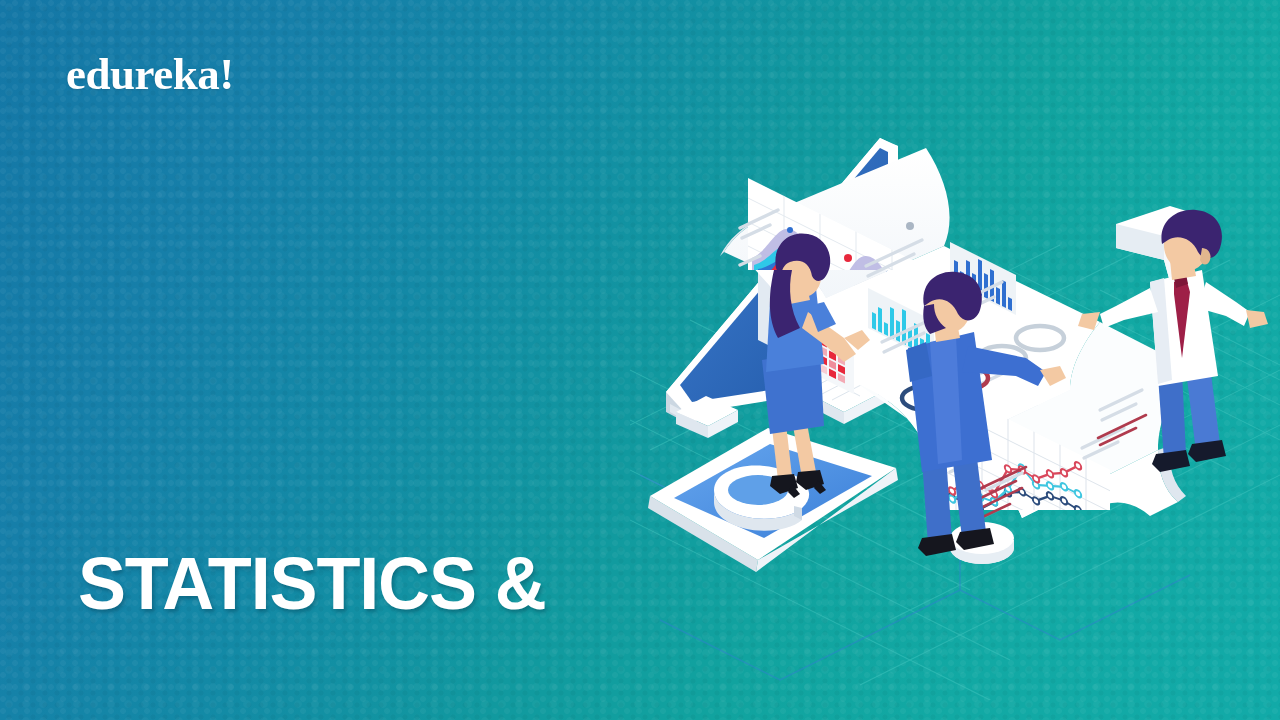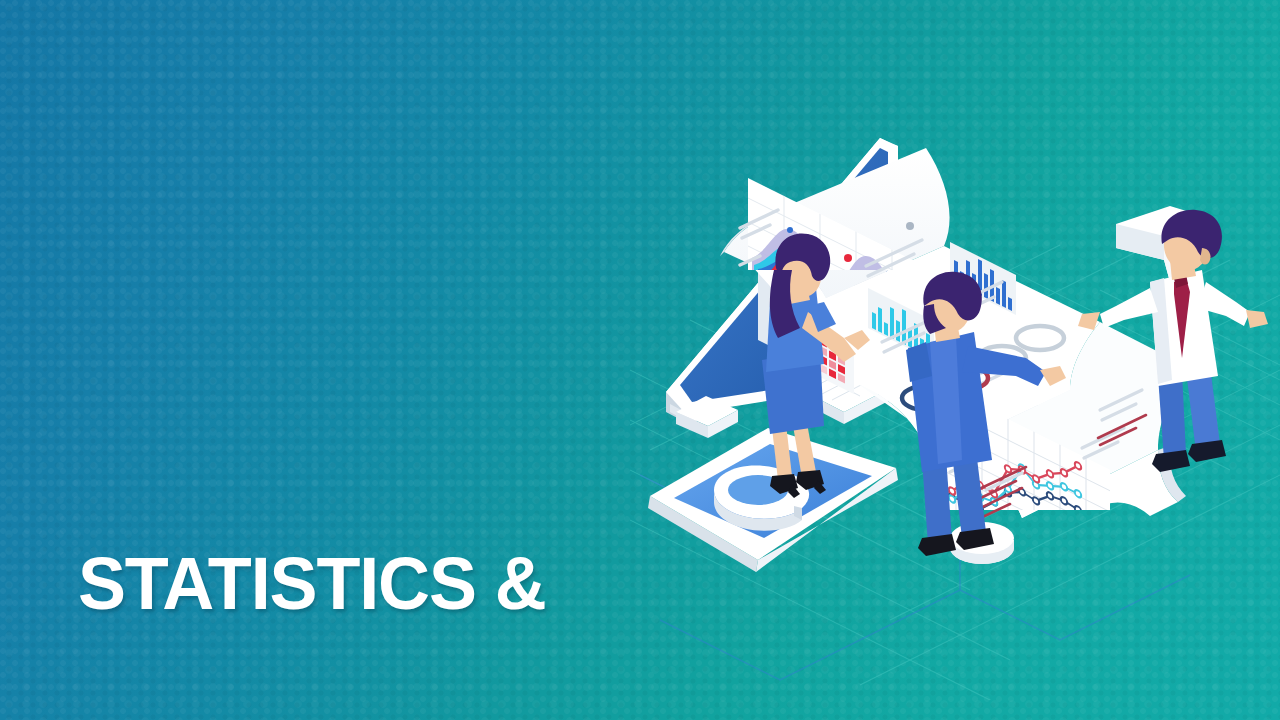--- a/index.html
+++ b/index.html
@@ -72,20 +72,21 @@
   #art svg { display:block; width:100%; height:100%; }
 </style>
 </head>
 <body>
 
 <div id="stage">
 
   <div id="dots"></div>
   <div id="dots2"></div>
 
+  <div id="logo">edureka!</div>
 
   <div id="title">
     <span class="ln">STATISTICS &amp;</span>
     
   </div>
 
   <div id="art">
     <svg viewBox="0 0 650 680" xmlns="http://www.w3.org/2000/svg">
       <defs>
         <linearGradient id="scr" x1="0" y1="0" x2="1" y2="1">

